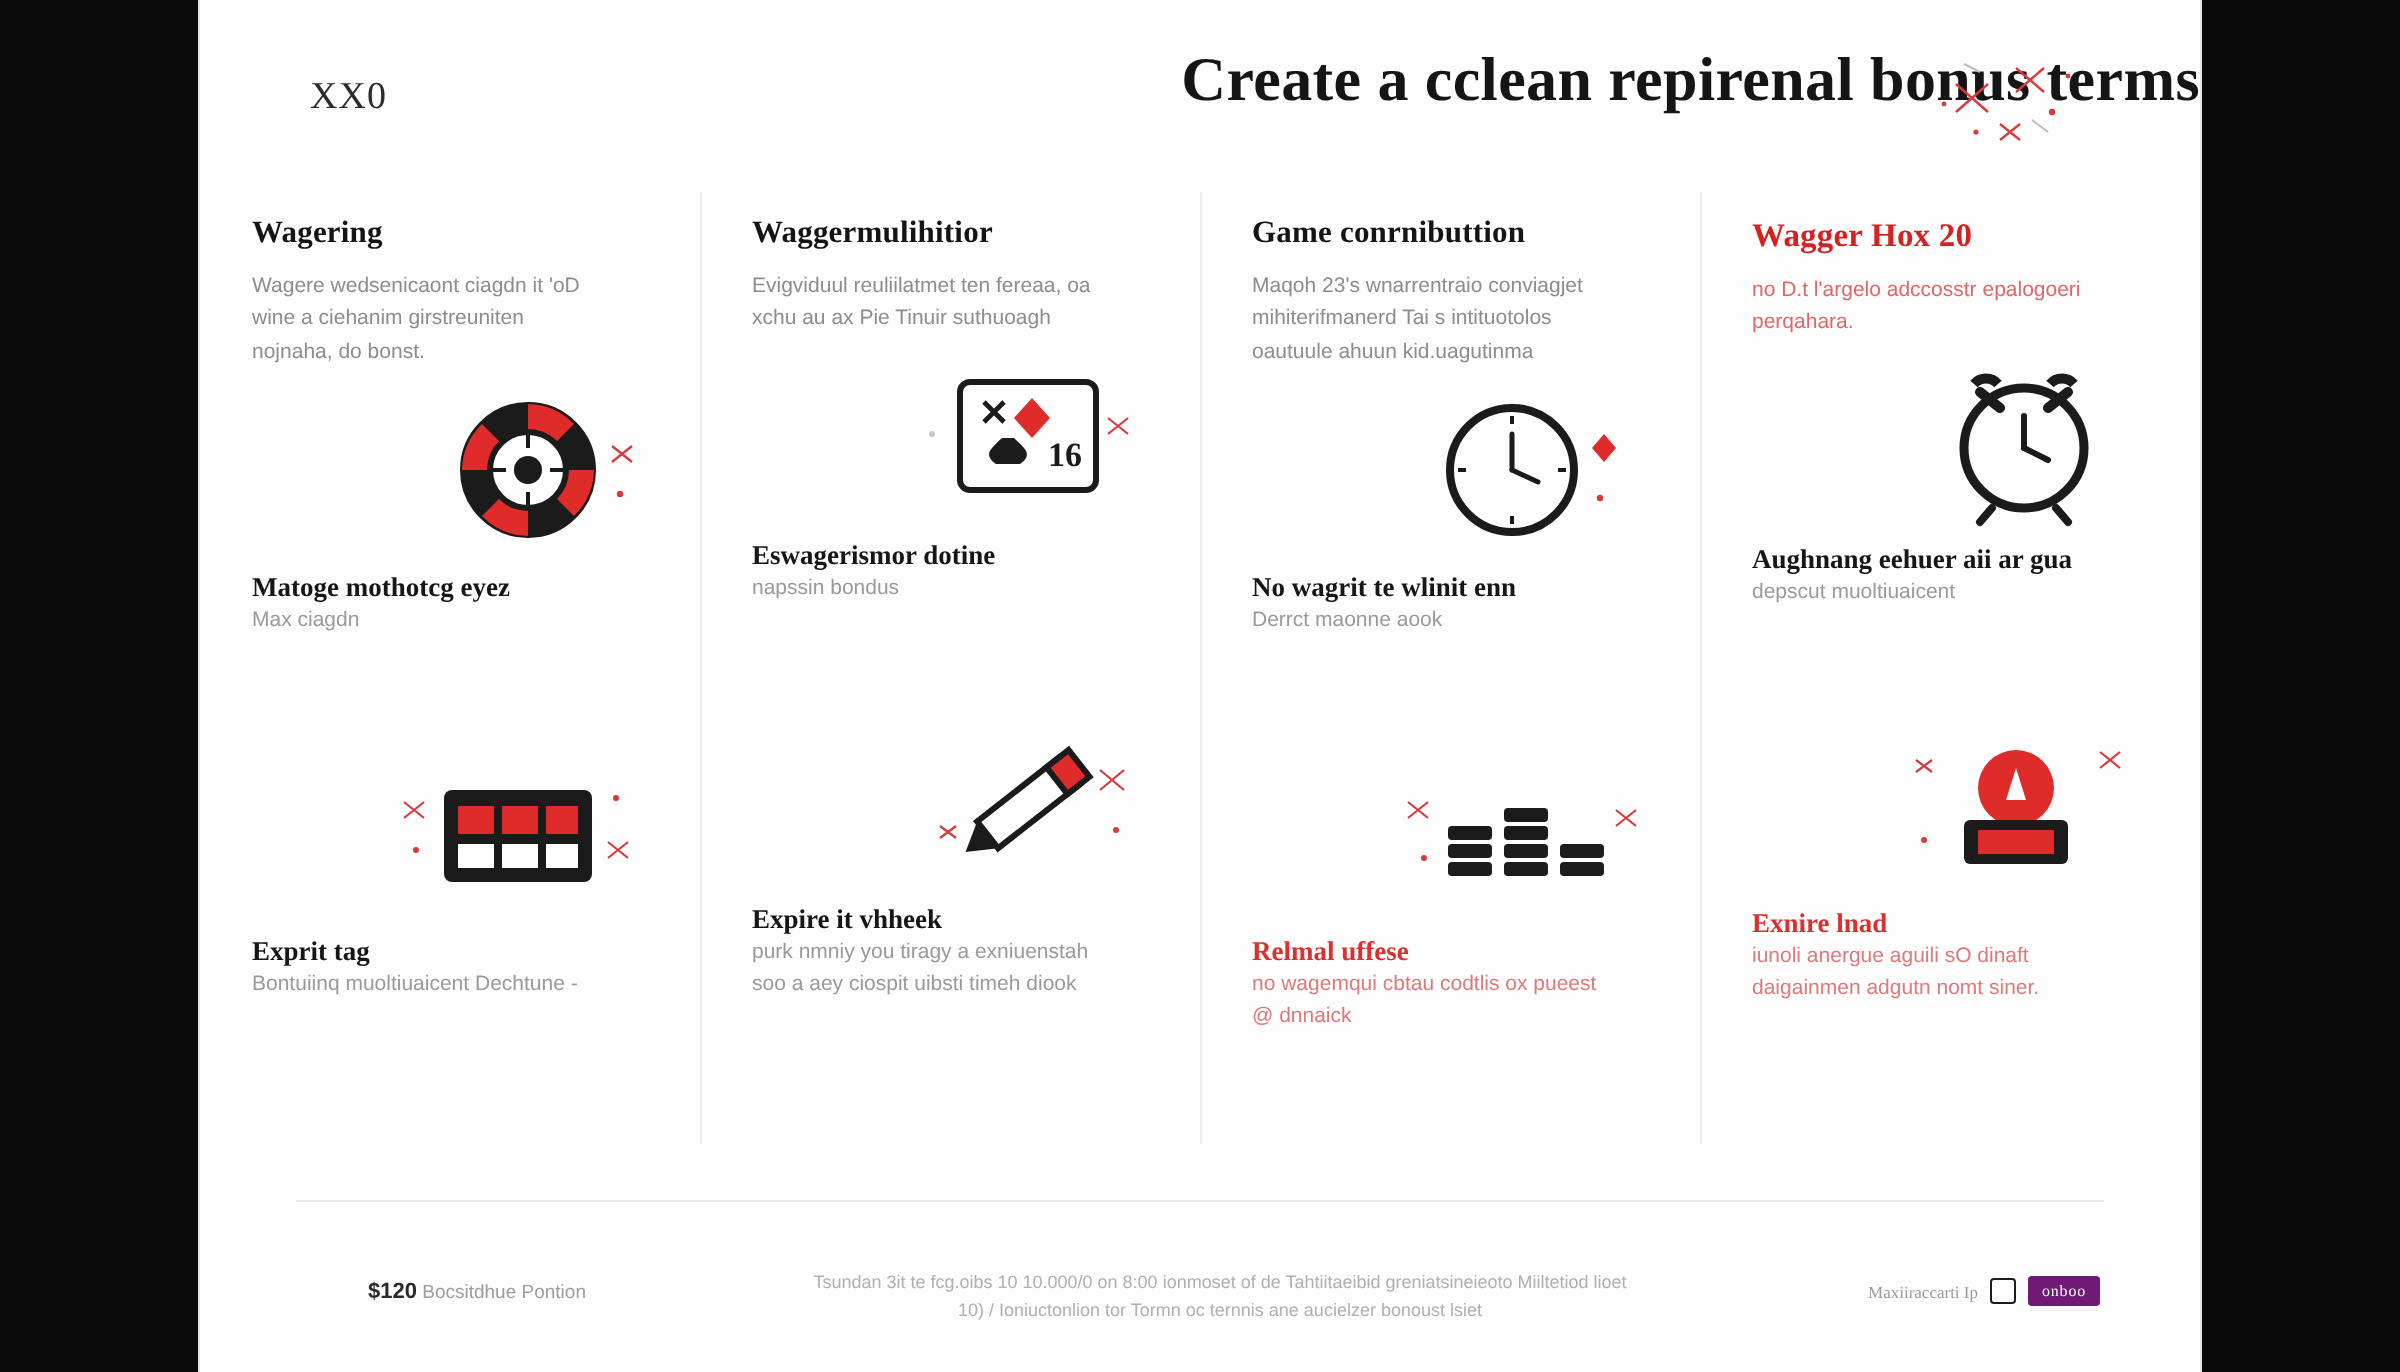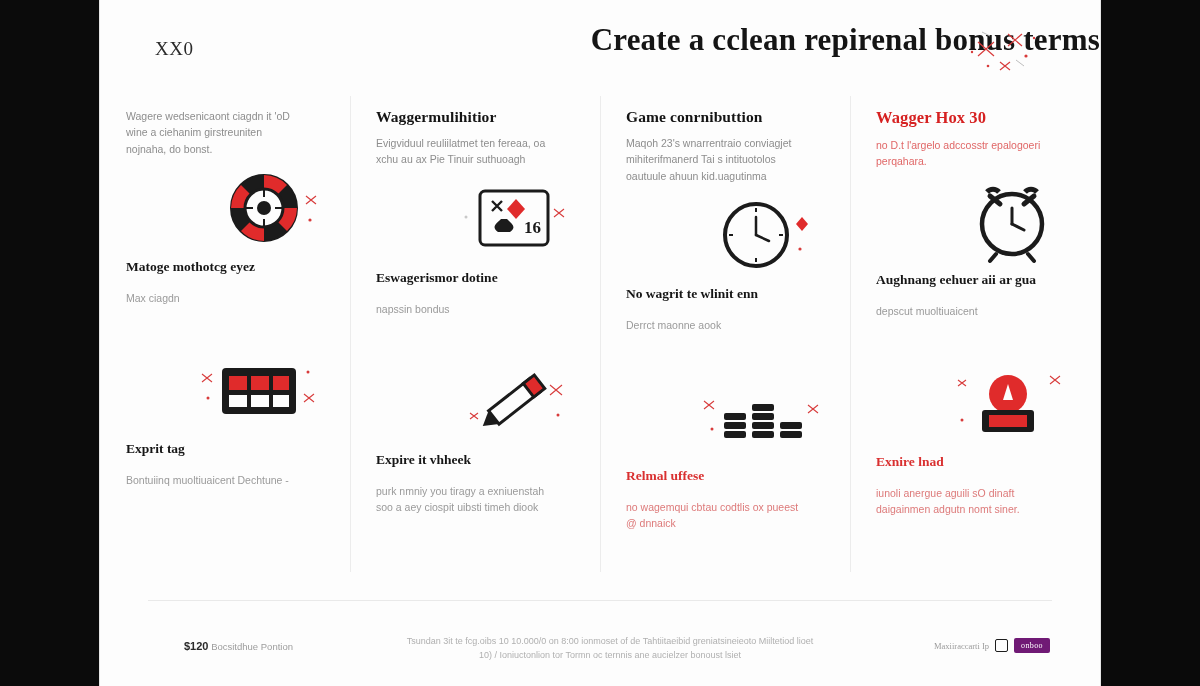--- a/index.html
+++ b/index.html
@@ -123,21 +123,21 @@
     font-weight: bold;
     color: #161616;
     margin-top: 8px;
   }
   .cap-title.accent { color: #d93030; }
   .cap-body {
     font-family: "Liberation Sans", sans-serif;
     font-size: 10.5px;
     line-height: 1.55;
     color: #9a9a9a;
-    margin-top: 15px;
+    margin-top: 0;
     max-width: 180px;
   }
   .cap-body.accent { color: #dd7a7a; }
 
   
   .footer {
     position: absolute;
     left: 0;
     top: 590px;
     width: 1000px;
@@ -224,20 +224,21 @@
         <g stroke="#bdbdbd" stroke-width="1" fill="none">
           <path d="M52 38 L60 44"></path>
           <path d="M18 10 L26 14"></path>
         </g>
       </svg>
     </div>
 
     <div class="grid">
 
       <div class="col">
+        <div class="col-head">Wagering</div>
         <div class="col-sub">Wagere wedsenicaont ciagdn it 'oD wine a ciehanim girstreuniten nojnaha, do bonst.</div>
 
         <div class="cell">
           <div class="icon-wrap">
             <svg width="110" height="84" viewBox="0 0 110 84">
               <circle cx="50" cy="42" r="33" fill="#1b1b1b"></circle>
               <circle cx="50" cy="42" r="33" fill="none" stroke="#1b1b1b" stroke-width="2"></circle>
               <path d="M50 9 A33 33 0 0 1 73 19 L50 42 Z" fill="#e02b2b"></path>
               <path d="M17 42 A33 33 0 0 1 27 19 L50 42 Z" fill="#e02b2b"></path>
               <path d="M50 75 A33 33 0 0 1 27 65 L50 42 Z" fill="#e02b2b"></path>
@@ -372,21 +373,21 @@
               </g>
               <circle cx="18" cy="54" r="1.5" fill="#d83b3b"></circle>
             </svg>
           </div>
           <div class="cap-title accent">Relmal uffese</div>
           <div class="cap-body accent">no wagemqui cbtau codtlis ox pueest @ dnnaick</div>
         </div>
       </div>
 
       <div class="col">
-        <div class="col-head accent">Wagger Hox 30</div>
+        <div class="col-head accent">Wagger Hox 20</div>
         <div class="col-sub accent">no D.t l'argelo adccosstr epalogoeri perqahara.</div>
 
         <div class="cell">
           <div class="icon-wrap">
             <svg width="120" height="86" viewBox="0 0 120 86">
               <circle cx="58" cy="46" r="30" fill="#fdfdfd" stroke="#1b1b1b" stroke-width="4.5"></circle>
               <path d="M36 18 l10 8" stroke="#1b1b1b" stroke-width="5" stroke-linecap="round"></path>
               <path d="M80 18 l-10 8" stroke="#1b1b1b" stroke-width="5" stroke-linecap="round"></path>
               <path d="M33 14 a8 8 0 0 1 12 0" stroke="#1b1b1b" stroke-width="5" fill="none"></path>
               <path d="M71 14 a8 8 0 0 1 12 0" stroke="#1b1b1b" stroke-width="5" fill="none"></path>

